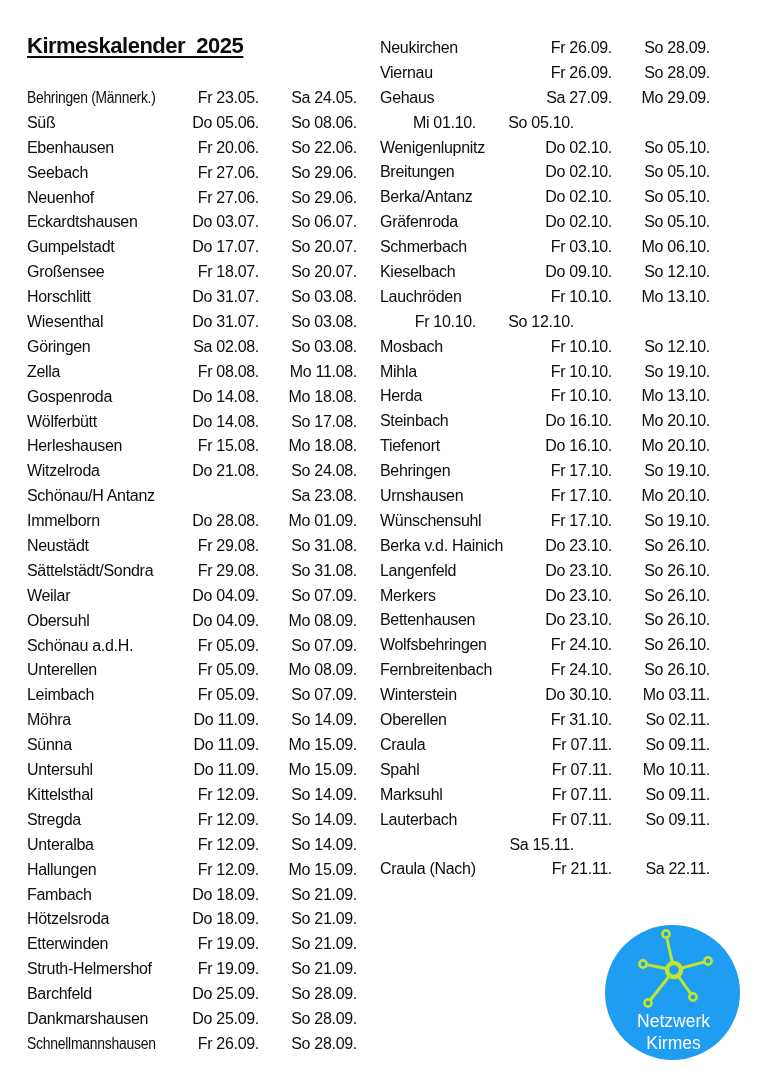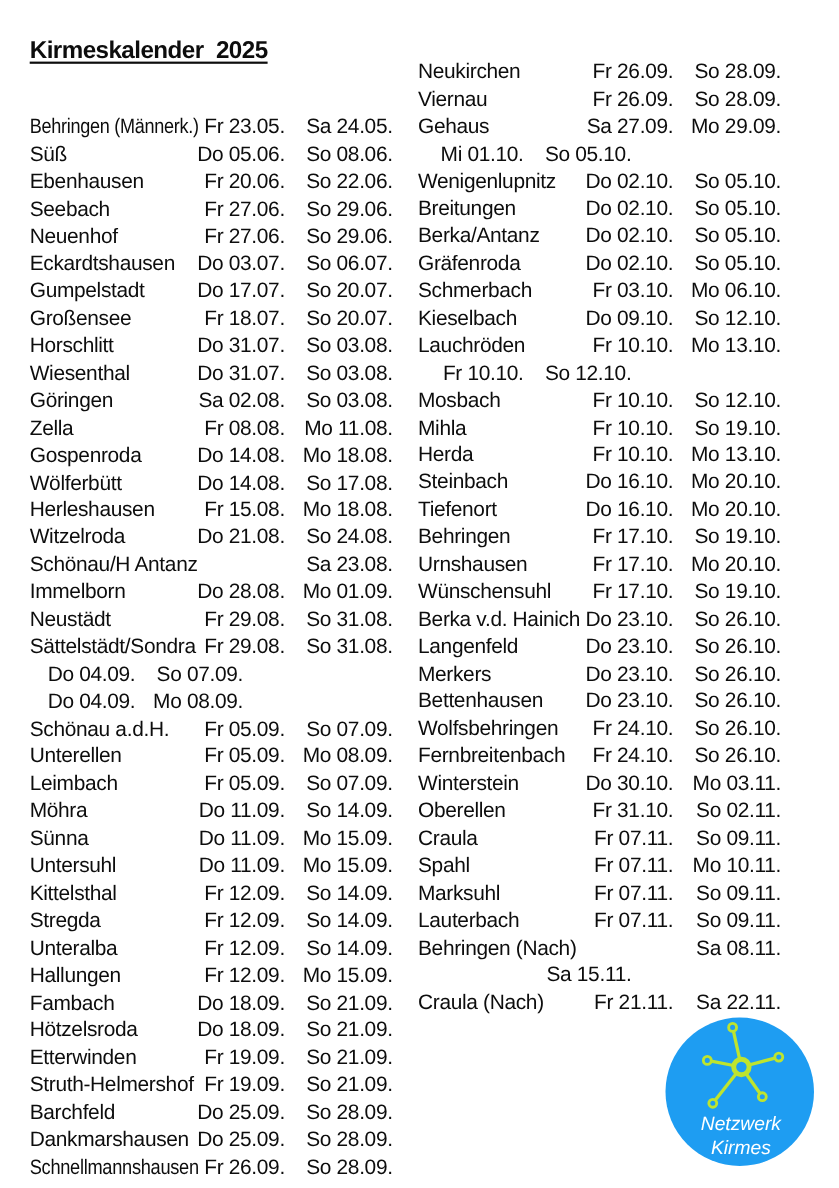--- a/index.html
+++ b/index.html
@@ -23,41 +23,39 @@
     letter-spacing: -0.5px;
     white-space: pre;
     text-decoration: underline;
     text-decoration-thickness: 2px;
     text-underline-offset: 3px;
     color: #0d0d0d;
   }
   .col {
     position: absolute;
     width: 330px;
-    font-size: 19px;
+    font-size: 16px;
     letter-spacing: -0.3px;
     line-height: 24.9px;
-    margin-top: 18px;
   }
   .col-left  { left: 27px;  top: 86px; }
   .col-right { left: 380px; top: 36px; }
   .row { display: flex; height: 24.9px; }
   .cell { display: block; white-space: nowrap; }
   .cell.name { flex: 1 1 auto; min-width: 0; overflow: visible; }
   .fit { display: inline-block; white-space: nowrap; transform-origin: 0 50%; }
   .cell.d1 { width: 96px; flex: 0 0 96px; text-align: right; }
   .cell.d2 { width: 98px; flex: 0 0 98px; text-align: right; }
   .dtext { display: inline-block; white-space: nowrap; }
   .logo {
     position: absolute;
     left: 604px;
     top: 924px;
     width: 137px;
     height: 137px;
-    font-style: italic;
   }
   .logo svg { display: block; }
   .logo text { font-family: "Liberation Sans", sans-serif; }
 </style>
 </head>
 <body>
 
 <div class="page">
 
   <h1 class="title">Kirmeskalender  2025</h1>
@@ -157,24 +155,26 @@
         <span class="cell name"><span class="fit">Neustädt</span></span>
         <span class="cell d1"><span class="dtext">Fr 29.08.</span></span>
         <span class="cell d2"><span class="dtext">So 31.08.</span></span>
       </div>
       <div class="row">
         <span class="cell name"><span class="fit">Sättelstädt/Sondra</span></span>
         <span class="cell d1"><span class="dtext">Fr 29.08.</span></span>
         <span class="cell d2"><span class="dtext">So 31.08.</span></span>
       </div>
       <div class="row">
+        <span class="cell name"><span class="fit">Weilar</span></span>
         <span class="cell d1"><span class="dtext">Do 04.09.</span></span>
         <span class="cell d2"><span class="dtext">So 07.09.</span></span>
       </div>
       <div class="row">
+        <span class="cell name"><span class="fit">Obersuhl</span></span>
         <span class="cell d1"><span class="dtext">Do 04.09.</span></span>
         <span class="cell d2"><span class="dtext">Mo 08.09.</span></span>
       </div>
       <div class="row">
         <span class="cell name"><span class="fit">Schönau a.d.H.</span></span>
         <span class="cell d1"><span class="dtext">Fr 05.09.</span></span>
         <span class="cell d2"><span class="dtext">So 07.09.</span></span>
       </div>
       <div class="row">
         <span class="cell name"><span class="fit">Unterellen</span></span>
@@ -408,25 +408,20 @@
       </div>
       <div class="row">
         <span class="cell name"><span class="fit">Marksuhl</span></span>
         <span class="cell d1"><span class="dtext">Fr 07.11.</span></span>
         <span class="cell d2"><span class="dtext">So 09.11.</span></span>
       </div>
       <div class="row">
         <span class="cell name"><span class="fit">Lauterbach</span></span>
         <span class="cell d1"><span class="dtext">Fr 07.11.</span></span>
         <span class="cell d2"><span class="dtext">So 09.11.</span></span>
-      </div>
-      <div class="row">
-        <span class="cell name"><span class="fit">Behringen (Nach)</span></span>
-        <span class="cell d1"><span class="dtext"></span></span>
-        <span class="cell d2"><span class="dtext">Sa 08.11.</span></span>
       </div>
       <div class="row">
         <span class="cell d1"><span class="dtext"></span></span>
         <span class="cell d2"><span class="dtext">Sa 15.11.</span></span>
       </div>
       <div class="row">
         <span class="cell name"><span class="fit">Craula (Nach)</span></span>
         <span class="cell d1"><span class="dtext">Fr 21.11.</span></span>
         <span class="cell d2"><span class="dtext">Sa 22.11.</span></span>
       </div>

